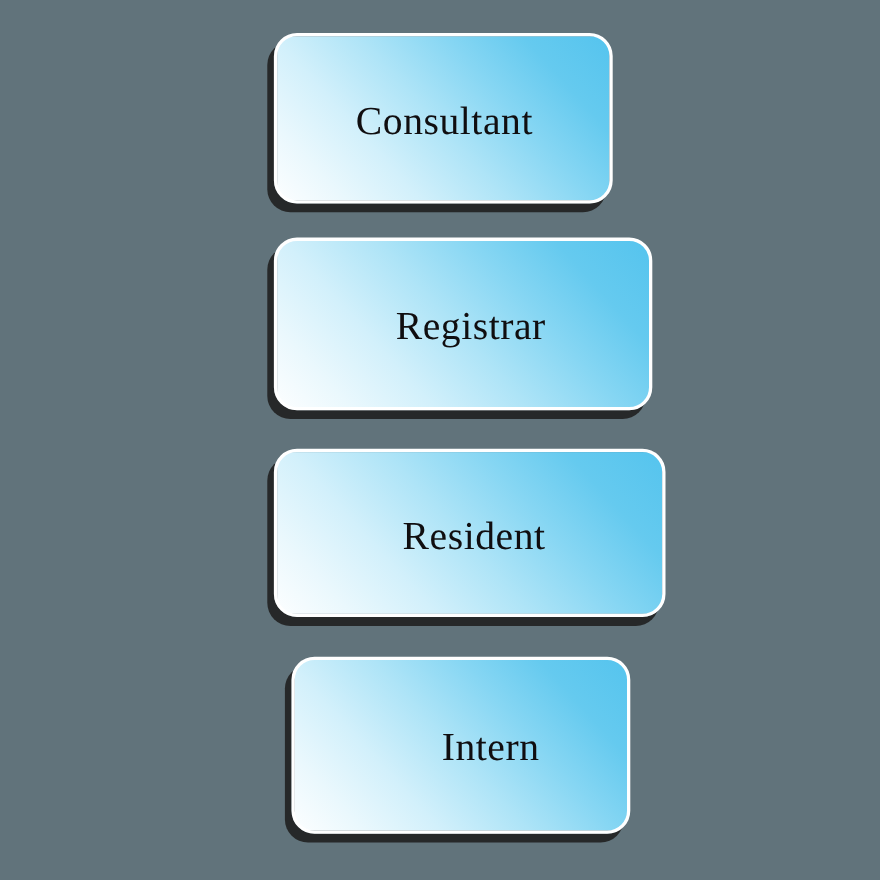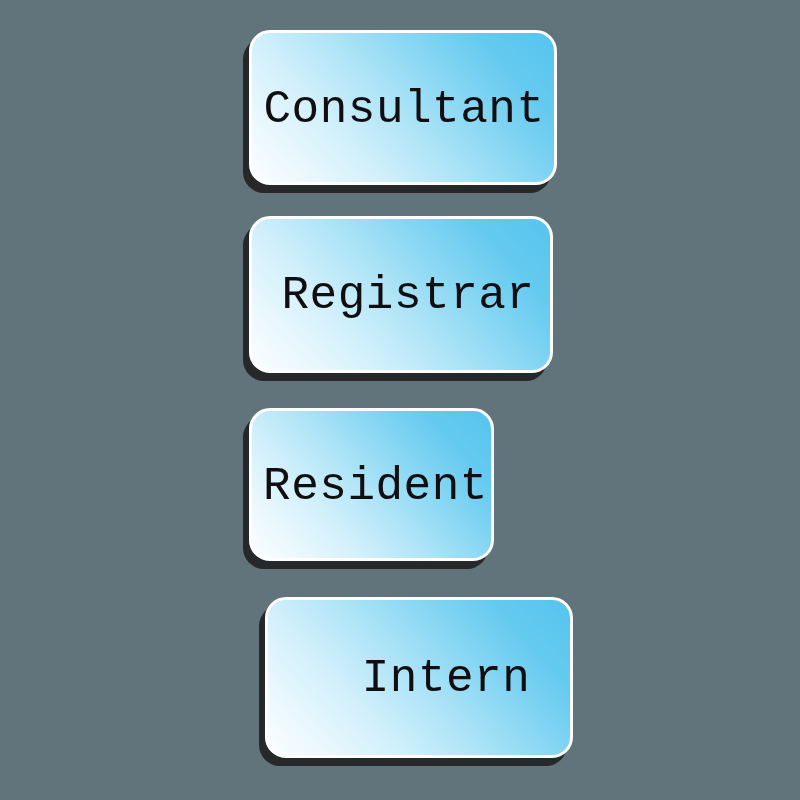--- a/index.html
+++ b/index.html
@@ -38,34 +38,34 @@
         #55c4ee 100%);
     
     box-shadow: -6px 8px 0 0 rgba(34,34,34,0.92);
     display: flex;
     align-items: center;
     justify-content: center;
     overflow: hidden;
   }
 
   .node-label {
-    font-family: Liberation Mono, monospace;
+    font-family: Liberation Serif, serif;
     font-weight: 400;
-    font-size: 46px;
+    font-size: 36px;
     letter-spacing: 0.5px;
     color: #100e10;
     white-space: nowrap;
     line-height: 1;
     user-select: none;
   }
 
   
   .node-0 { left: 249px; top: 30px;  width: 308px; height: 155px; }
-  .node-1 { left: 249px; top: 216px; width: 304px; height: 157px; }
-  .node-2 { left: 249px; top: 408px; width: 245px; height: 153px; }
+  .node-1 { left: 249px; top: 216px; width: 344px; height: 157px; }
+  .node-2 { left: 249px; top: 408px; width: 356px; height: 153px; }
   .node-3 { left: 249px; top: 597px; width: 308px; height: 161px; margin-left: 16px; }
 
   .node-0 .node-label { transform: translate(1px, 2px); }
   .node-1 .node-label { transform: translate(7px, 1px); }
   .node-2 .node-label { transform: translate(4px, 2px); }
   .node-3 .node-label { transform: translate(27px, 1px); }
 </style>
 </head>
 <body>
 

